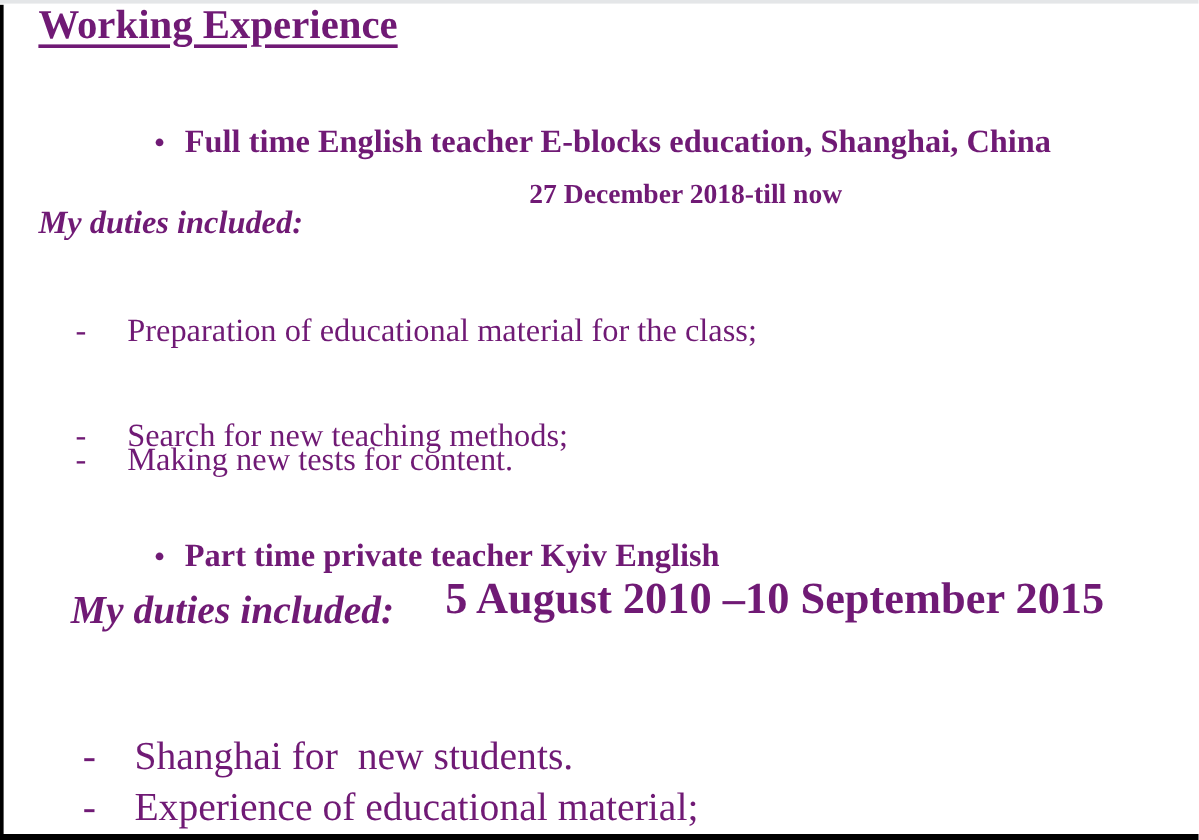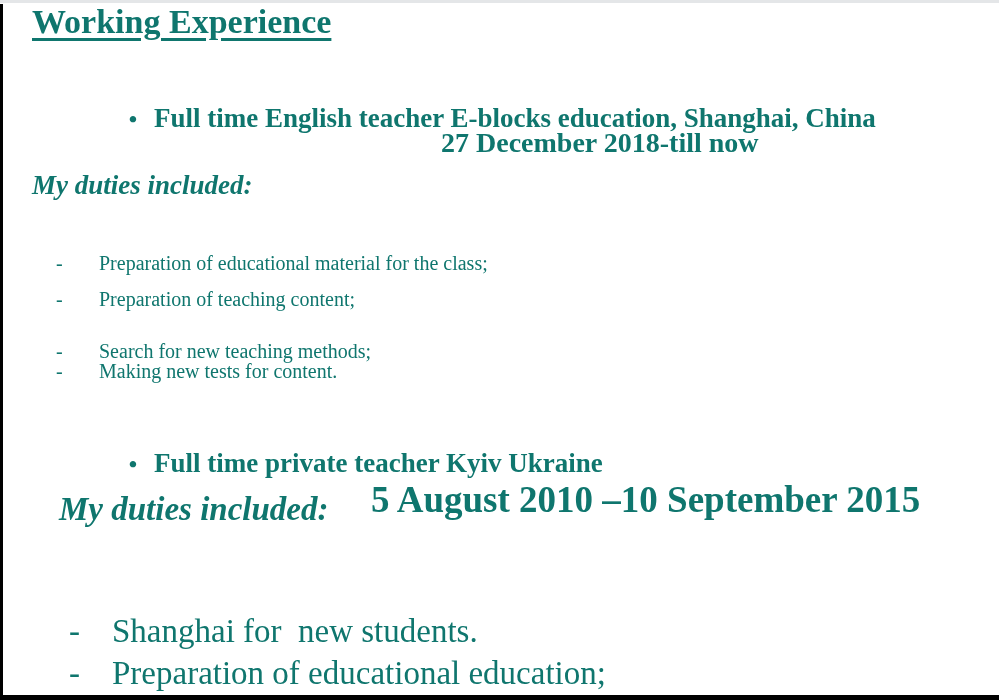--- a/index.html
+++ b/index.html
@@ -4,21 +4,21 @@
 <style>
   * { margin: 0; padding: 0; box-sizing: border-box; }
   html, body { background: #ffffff; }
   .page {
     position: relative;
     width: 999px;
     height: 700px;
     background: #ffffff;
     overflow: hidden;
     font-family: "Liberation Serif", "DejaVu Serif", serif;
-    color: #0f766e;
+    color: #701a75;
   }
   .top-line {
     position: absolute; top: 0; left: 0; right: 0; height: 3px;
     background: #e4e6e8;
   }
   .left-line {
     position: absolute; top: 4px; bottom: 0; left: 0; width: 3px;
     background: #000000;
   }
   .bottom-line {
@@ -31,28 +31,28 @@
     font-size: 34px; font-weight: bold;
     text-decoration: underline;
     text-decoration-thickness: 3px;
     text-underline-offset: 5px;
   }
   .bullet-row { left: 85px; font-weight: bold; font-size: 27px; text-align: center; }
   .bullet-row .bullet { display: inline-block; width: 42px; font-size: 24px; }
   .job1-title-row { top: 72px; }
   .job2-title-row { top: 417px; }
   .dates { font-weight: bold; }
-  .dates-1 { left: 441px; top: 127px; font-size: 28px; }
+  .dates-1 { left: 441px; top: 149px; font-size: 23px; }
   .dates-2 { left: 371px; top: 478px; font-size: 37px; }
   .duties-heading { font-weight: bold; font-style: italic; }
   .duties-heading-1 { left: 32px; top: 170px; font-size: 27px; }
   .duties-heading-2 { left: 59px; top: 491px; font-size: 33px; }
   .duty { position: absolute; left: 36px; white-space: pre; }
   .duty .dash { display: inline-block; width: 43px; }
-  .duty-sm { font-size: 20px; }
+  .duty-sm { font-size: 27px; }
   .duty-lg { font-size: 33px; }
 </style>
 </head>
 <body>
 
 <div class="page">
 
   <div class="top-line"></div>
   <div class="left-line"></div>
   <div class="bottom-line"></div>
@@ -61,39 +61,36 @@
 
   <div class="abs bullet-row job1-title-row">
     <span class="bullet">•</span><span>Full time English teacher E-blocks education, Shanghai, China</span>
   </div>
   <div class="abs dates dates-1">27 December 2018-till now</div>
   <div class="abs duties-heading duties-heading-1">My duties included:</div>
 
   <div class="duty duty-sm" style="top:229px">
     <span class="dash">-</span><span class="txt">Preparation of educational material for the class;</span>
   </div>
-  <div class="duty duty-sm" style="top:265px">
-    <span class="dash">-</span><span class="txt">Preparation of teaching content;</span>
-  </div>
   <div class="duty duty-sm" style="top:317px">
     <span class="dash">-</span><span class="txt">Search for new teaching methods;</span>
   </div>
   <div class="duty duty-sm" style="top:337px">
     <span class="dash">-</span><span class="txt">Making new tests for content.</span>
   </div>
 
   <div class="abs bullet-row job2-title-row">
-    <span class="bullet">•</span><span>Full time private teacher Kyiv Ukraine</span>
+    <span class="bullet">•</span><span>Part time private teacher Kyiv English</span>
   </div>
   <div class="abs dates dates-2">5 August 2010 –10 September 2015</div>
   <div class="abs duties-heading duties-heading-2">My duties included:</div>
 
   <div class="duty duty-lg" style="top:576px">
     <span class="dash">-</span><span class="txt">Shanghai for  new students.</span>
   </div>
   <div class="duty duty-lg" style="top:618px">
-    <span class="dash">-</span><span class="txt">Preparation of educational education;</span>
+    <span class="dash">-</span><span class="txt">Experience of educational material;</span>
   </div>
   <div class="duty duty-lg" style="top:659px">
     <span class="dash">-</span><span class="txt">Making tests for students;</span>
   </div>
 
 </div>
 
 </body></html>

